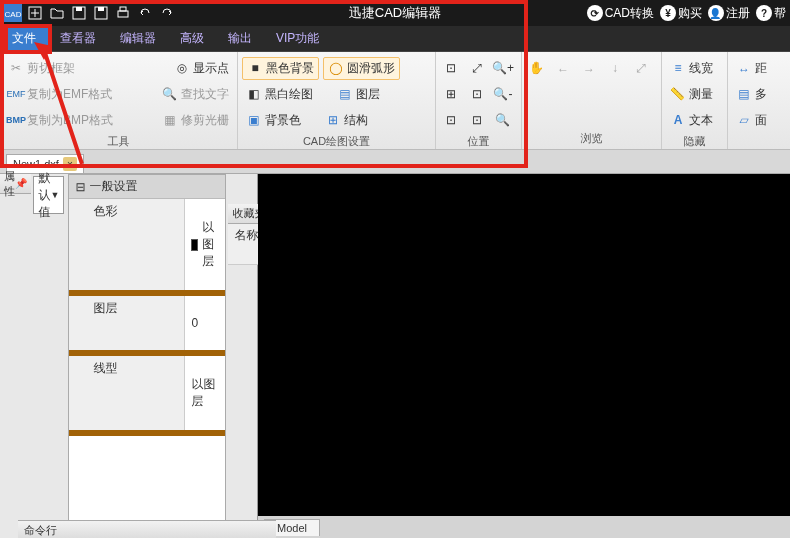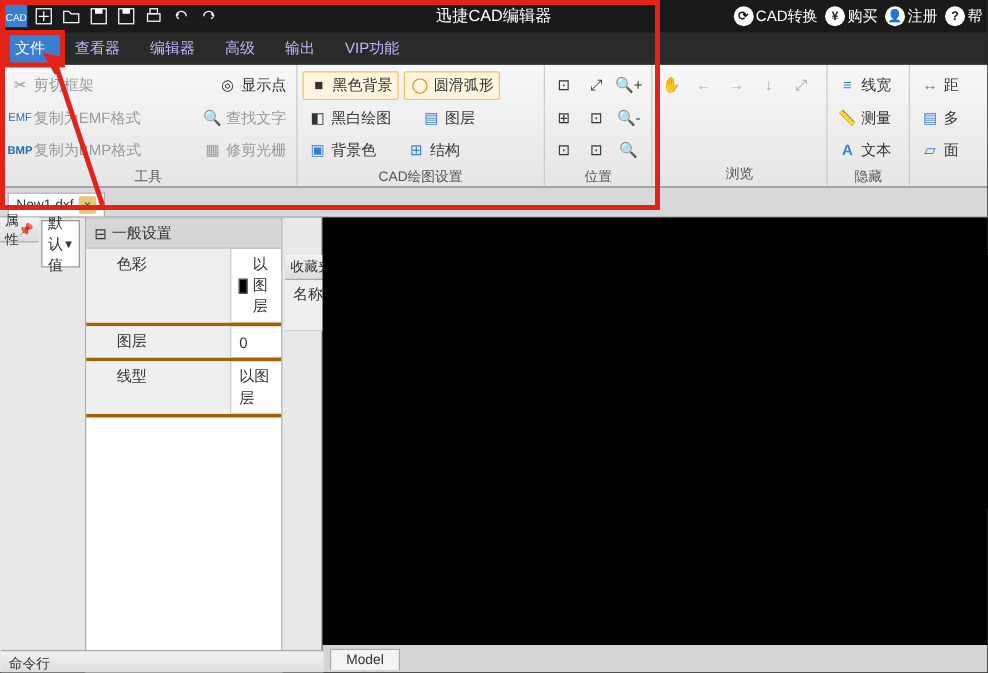--- a/index.html
+++ b/index.html
@@ -29,33 +29,33 @@
 .file-tab { background: #fff; border: 1px solid #aaa; border-bottom: none; padding: 2px 6px; display: flex; align-items: center; gap: 4px; font-size: 11px; }
 .file-tab .close { width: 14px; height: 14px; background: #e6c87a; border-radius: 2px; display: flex; align-items: center; justify-content: center; cursor: pointer; font-size: 10px; }
 .workspace { position: absolute; top: 174px; left: 0; right: 0; bottom: 0; display: flex; }
 .left-panel { width: 258px; background: #e8e8e8; display: flex; flex-direction: row; border-right: 1px solid #999; }
 .panel-title { height: 20px; background: linear-gradient(#f2f2f2,#ddd); border-bottom: 1px solid #aaa; display: flex; align-items: center; justify-content: space-between; padding: 0 4px; font-size: 11px; }
 .pin { font-size: 10px; cursor: pointer; }
 .combo { height: 38px; margin: 2px; border: 1px solid #999; background: #fff; display: flex; align-items: center; justify-content: space-between; padding: 0 4px; cursor: pointer; }
 .combo .arr { font-size: 9px; }
 .prop-grid { border: 1px solid #aaa; margin: 0 2px; background: #fff; }
 .pg-head { background: #d6d6d6; padding: 3px 6px; display: flex; align-items: center; gap: 4px; border-bottom: 1px solid #bbb; }
-.pg-row { display: flex; border-bottom: 3px solid #a16207; }
+.pg-row { display: flex; border-bottom: 6px solid #a16207; }
 .pg-k { width: 116px; padding: 4px 6px 4px 24px; background: #efefef; border-right: 1px solid #ccc; }
-.pg-v { flex: 1; padding: 4px 6px; display: flex; align-items: center; gap: 4px; }
+.pg-v { flex: 1; padding: 20px 6px; display: flex; align-items: center; gap: 4px; }
 .sw { width: 12px; height: 12px; background: #000; border: 1px solid #555; }
 .fav-section { margin-top: 30px; }
 .fav-cols { display: flex; background: #efefef; border-bottom: 1px solid #ccc; }
 .fav-cols div { padding: 3px 6px; }
 .fav-cols div:first-child { width: 116px; border-right: 1px solid #ccc; }
 .canvas-area { flex: 1; background: #000; display: flex; flex-direction: column; }
 .canvas { flex: 1; }
 .model-tabs { height: 22px; background: #d4d4d4; display: flex; align-items: center; padding-left: 6px; }
 .model-tab { background: #f4f4f4; border: 1px solid #aaa; border-bottom: none; padding: 2px 12px; font-size: 11px; cursor: pointer; }
-.statusbar { height: 18px; background: linear-gradient(#f2f2f2,#ddd); border-top: 1px solid #aaa; position: absolute; left: 1px; bottom: 0; width: 258px; font-size: 11px; padding: 2px 6px; }
+.statusbar { height: 18px; background: linear-gradient(#f2f2f2,#ddd); border-top: 1px solid #aaa; position: absolute; left: 18px; bottom: 0; width: 258px; font-size: 11px; padding: 2px 6px; }
 .red-overlay { position: absolute; border: 4px solid #e2231a; pointer-events: none; z-index: 50; }
 .red-main { top: 0; left: 0; width: 528px; height: 168px; }
 .red-file { top: 24px; left: 4px; width: 48px; height: 30px; }
 .red-arrow { position: absolute; top: 42px; left: 34px; width: 60px; height: 130px; z-index: 55; pointer-events: none; }
 svg { display: block; }
 </style>
 </head>
 <body>
 
 <div class="titlebar">

